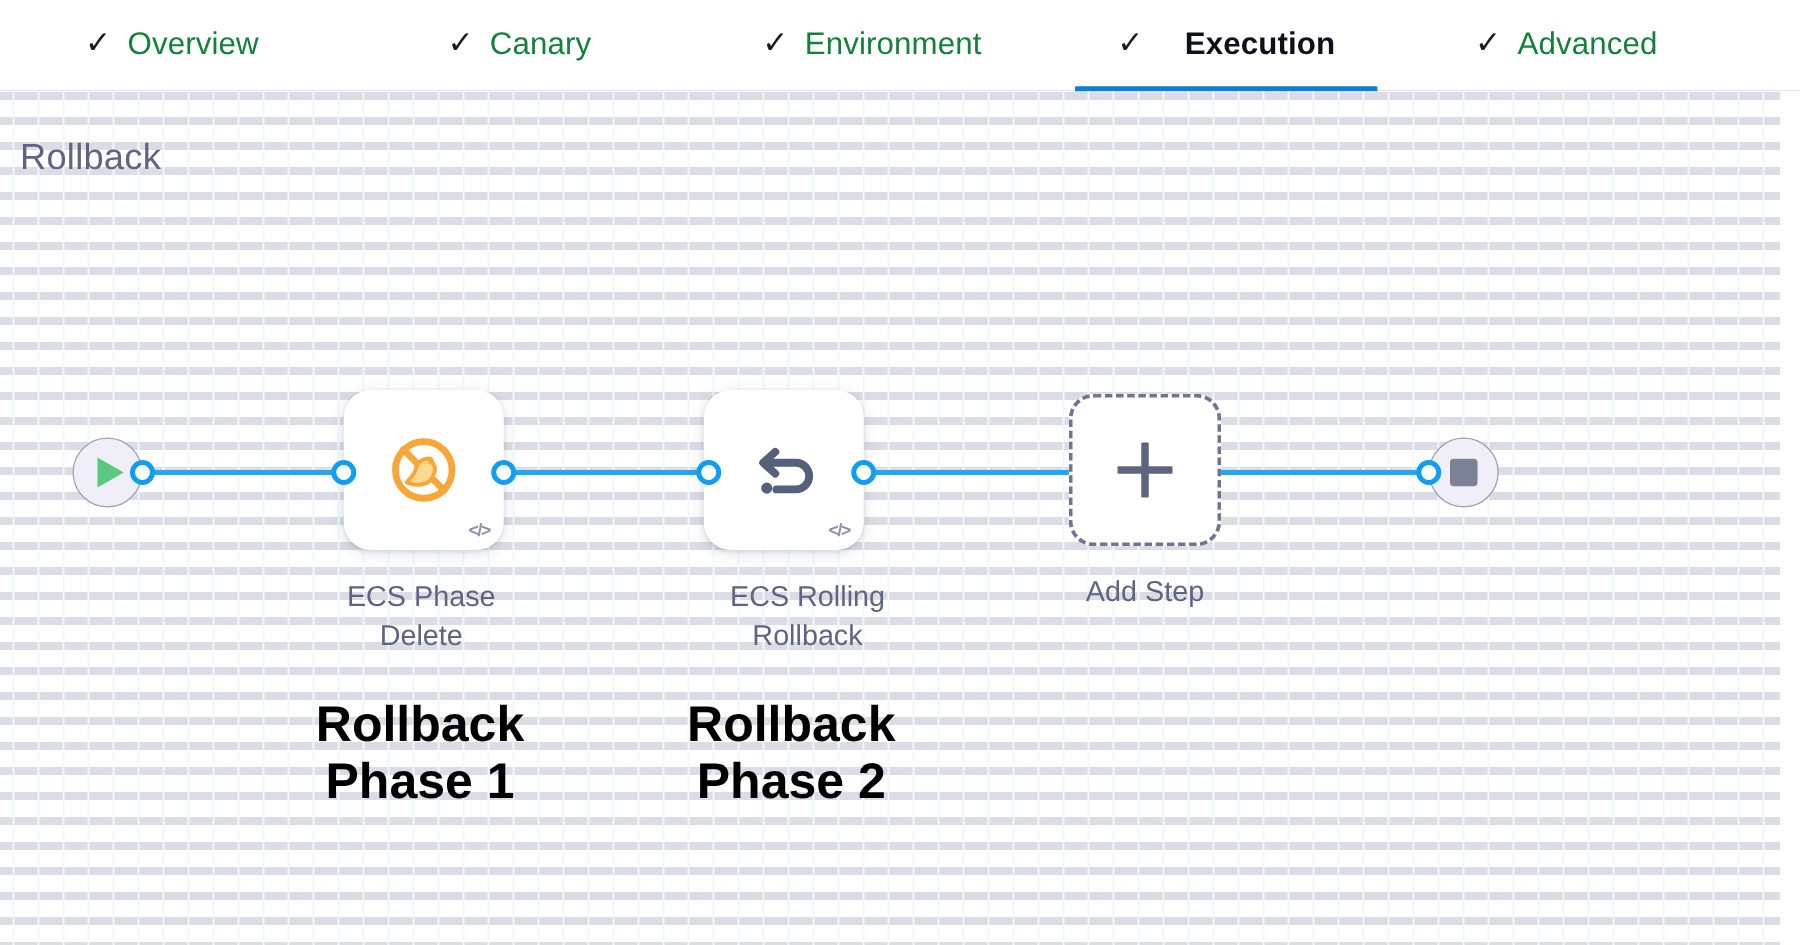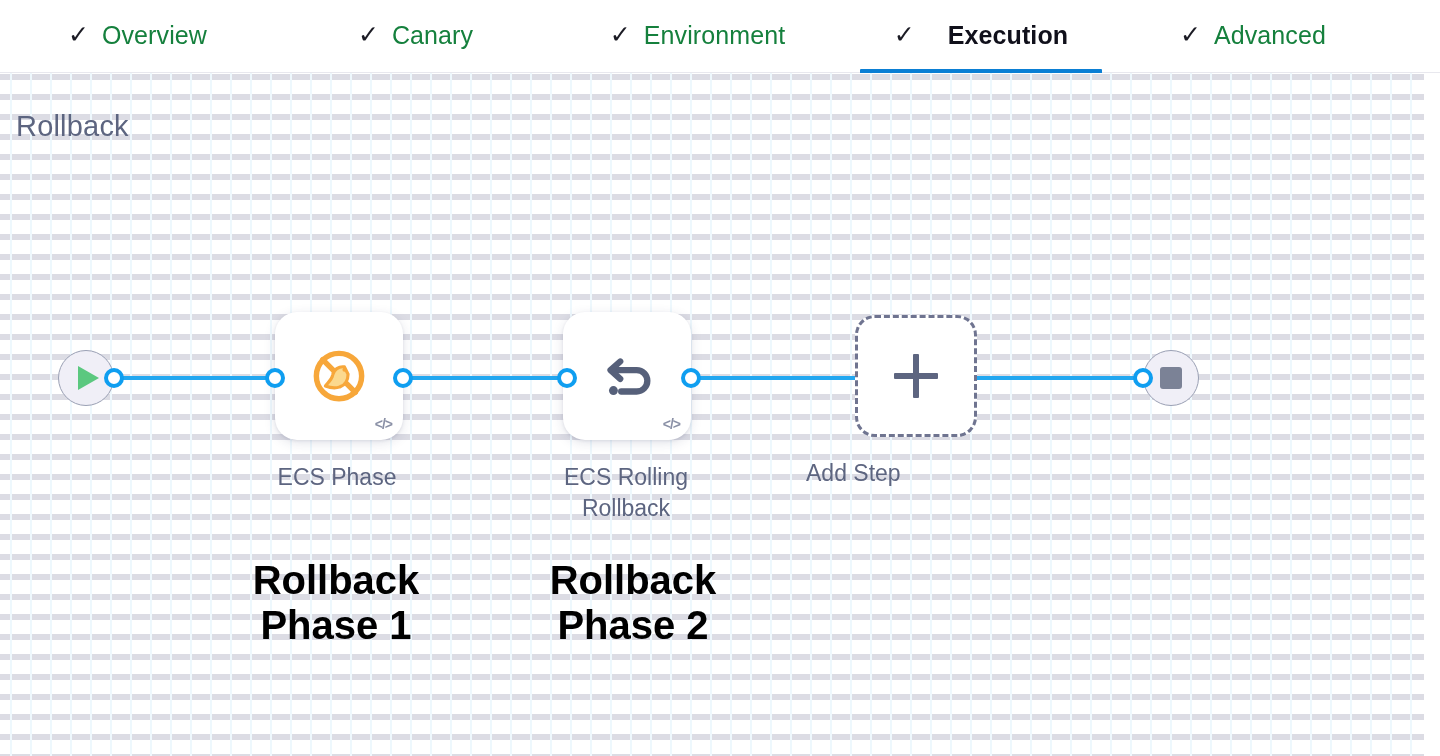--- a/index.html
+++ b/index.html
@@ -225,21 +225,21 @@
     width: 220px;
     text-align: center;
     font-size: 23px;
     line-height: 1.35;
     color: #5d6580;
     z-index: 2;
   }
   .add-label {
     position: absolute;
     width: 220px;
-    text-align: left;
+    text-align: center;
     font-size: 23px;
     color: #5d6580;
     top: 387px;
     z-index: 2;
   }
   .annotation {
     position: absolute;
     width: 300px;
     text-align: center;
     font-size: 40px;
@@ -312,38 +312,39 @@
           <circle cx="38" cy="25" r="2.2" fill="#F7A73A"></circle>
         </svg>
       </span>
       <span class="code-badge">&lt;/&gt;</span>
     </div>
     <div class="dot" style="left:265px;"></div>
     <div class="dot" style="left:393px;"></div>
 
     <div class="node-label" style="left:227px;top:389px;">
       <div>ECS Phase</div>
+      <div>Delete</div>
     </div>
     <div class="annotation" style="left:186px;top:485px;">Rollback
 Phase 1</div>
 
     <div class="node" style="left:563px;">
       <span class="glyph">
         <svg width="62" height="62" viewBox="0 0 64 64" aria-hidden="true">
           <path d="M16 26 H42 a11 11 0 0 1 0 22 H26" fill="none" stroke="#56607A" stroke-width="6.5" stroke-linecap="round" stroke-linejoin="round"></path>
           <path d="M25 17 L15 26 L25 35" fill="none" stroke="#56607A" stroke-width="6.5" stroke-linecap="round" stroke-linejoin="round"></path>
           <circle cx="18" cy="47" r="4.6" fill="#56607A"></circle>
         </svg>
       </span>
       <span class="code-badge">&lt;/&gt;</span>
     </div>
     <div class="dot" style="left:557px;"></div>
     <div class="dot" style="left:681px;"></div>
 
-    <div class="node-label" style="left:516px;top:389px;">
+    <div class="node-label" style="left:536px;top:389px;">
       <div>ECS Rolling</div>
       <div>Rollback</div>
     </div>
     <div class="annotation" style="left:483px;top:485px;">Rollback
 Phase 2</div>
 
     <div class="addstep" style="left:855px;">
       <span class="plus"></span>
     </div>
     <div class="add-label" style="left:806px;">Add Step</div>

